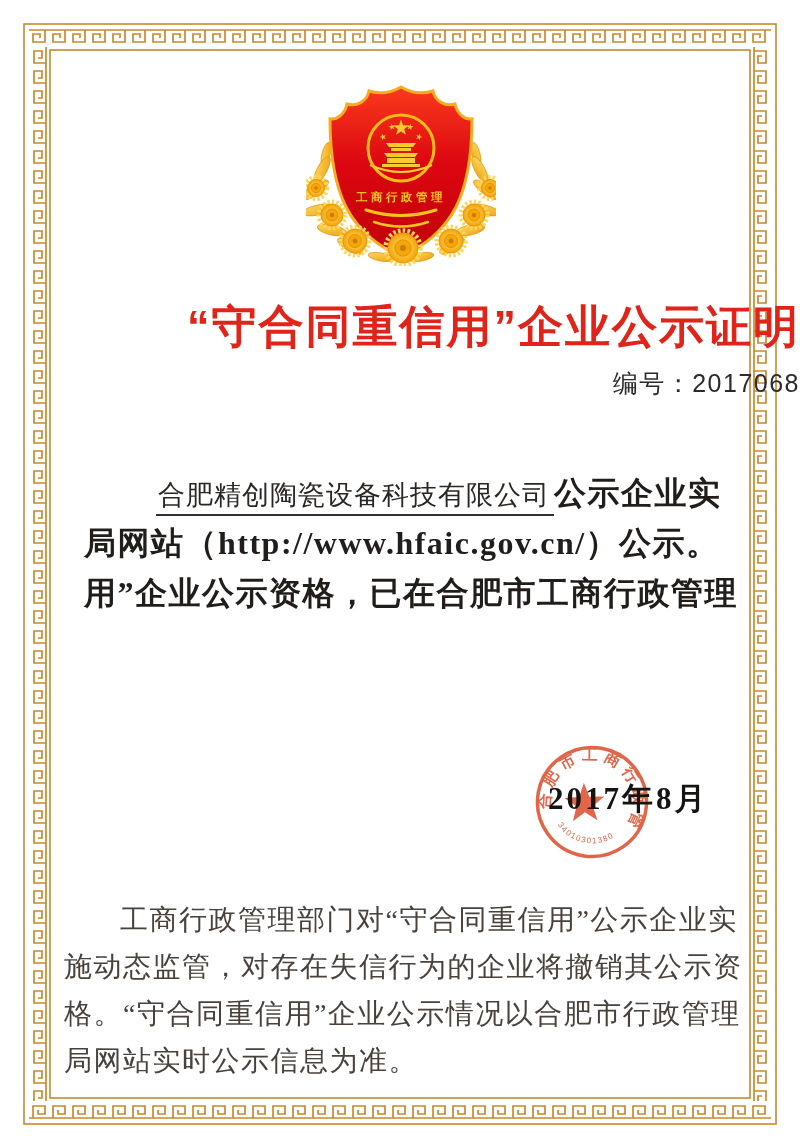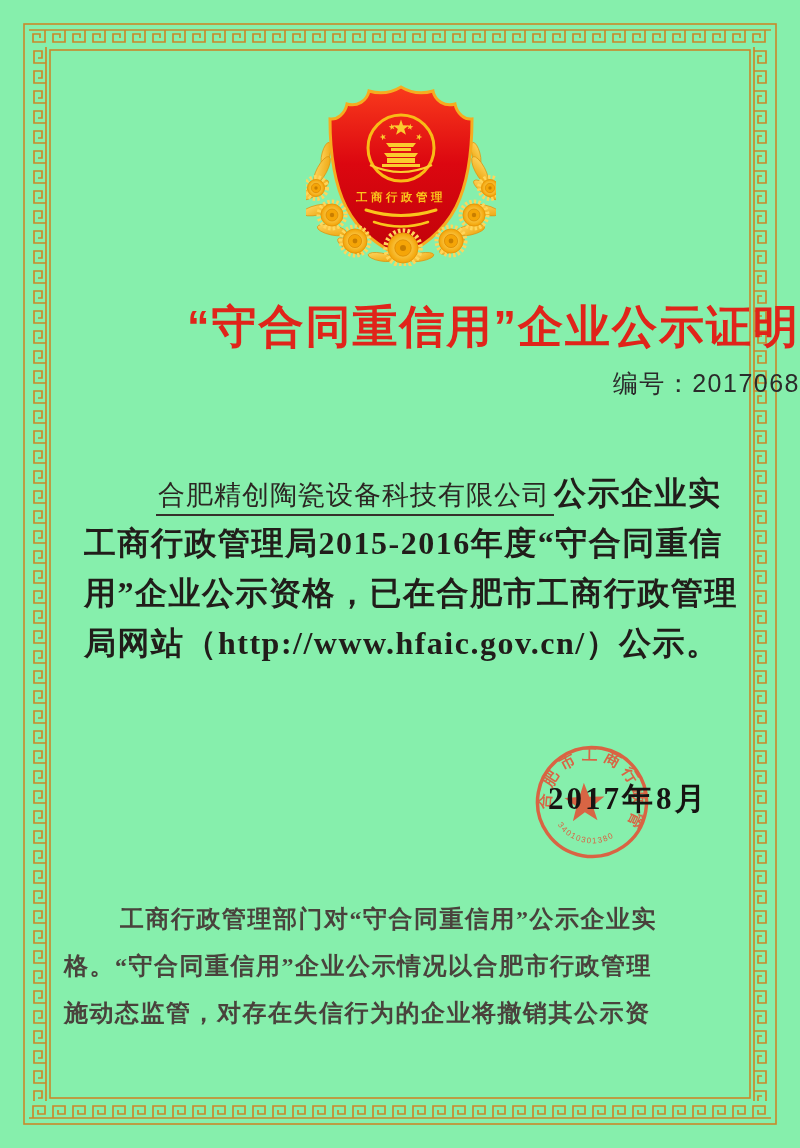--- a/index.html
+++ b/index.html
@@ -1,17 +1,17 @@
 <!DOCTYPE html>
 <html><head>
 <meta charset="utf-8">
 <style>
   html,body{margin:0;padding:0;background:#e8e8e8;}
   .page{
-    position:relative;width:800px;height:1148px;background:#86efac;
+    position:relative;width:800px;height:1148px;background:#ffffff;
     overflow:hidden;font-family:"Liberation Serif","DejaVu Serif",serif;
   }
   .abs{position:absolute;}
   
   .border-svg{position:absolute;left:0;top:0;width:800px;height:1148px;z-index:1;}
   
   .emblem-svg{position:absolute;left:306px;top:84px;width:190px;height:182px;z-index:2;}
   
   .title{
     left:0;top:297px;width:100%;text-align:right;z-index:5;
@@ -38,21 +38,21 @@
   
   .seal-svg{position:absolute;left:518px;top:728px;width:148px;height:148px;z-index:3;opacity:.93;}
   .issue-date{
     left:548px;top:778px;z-index:4;white-space:nowrap;
     font-size:31px;font-weight:bold;letter-spacing:3px;color:#161412;
   }
   
   .notice-block{left:64px;top:896px;width:676px;z-index:5;}
   .notice-line{
     height:47px;line-height:47px;white-space:nowrap;
-    font-size:24px;font-weight:700;letter-spacing:1.5px;color:#49423C;
+    font-size:28px;font-weight:400;letter-spacing:1.5px;color:#49423C;
   }
   .notice-line.first{padding-left:56px;}
 </style>
 </head>
 <body>
 
 <div class="page">
 
   <svg class="border-svg" viewBox="0 0 800 1148" xmlns="http://www.w3.org/2000/svg">
     <defs>
@@ -183,23 +183,22 @@
   </svg>
 
   <div class="abs title">“守合同重信用”企业公示证明</div>
 
   <div class="abs serial">编号：2017068</div>
 
   <div class="abs body-block">
     <div class="body-line first">
       <span class="company">合肥精创陶瓷设备科技有限公司</span><span>公示企业实</span>
     </div>
-    <div class="body-line">工商行政管理局2015-2016年度“守合同重信</div>
+    <div class="body-line">局网站（http://www.hfaic.gov.cn/）公示。</div>
     <div class="body-line">用”企业公示资格，已在合肥市工商行政管理</div>
-    <div class="body-line">局网站（http://www.hfaic.gov.cn/）公示。</div>
   </div>
 
   <svg class="seal-svg" viewBox="-74 -74 148 148" xmlns="http://www.w3.org/2000/svg">
     <g transform="rotate(10)" fill="#DF5B3D">
       <circle r="54.5" fill="none" stroke="#E05A3C" stroke-width="3.5"></circle>
       <polygon transform="translate(-7,3) rotate(-12)" points="0,-21 5,-6.9 20,-6.5 8.1,2.6 12.3,17 0,8.5 -12.3,17 -8.1,2.6 -20,-6.5 -5,-6.9"></polygon>
       <path id="sealRingPath" d="M -39.5,14.4 A 42,42 0 1 1 39.5,14.4" fill="none"></path>
       <path id="sealCodePath" d="M -30,28.5 A 41.5,41.5 0 0 0 30,28.5" fill="none"></path>
       <text font-size="15.5" font-weight="bold" letter-spacing="5.5" fill="#DF5B3D" font-family="Liberation Serif, DejaVu Serif, serif">
         <textPath href="#sealRingPath">合肥市工商行政管理局</textPath>
@@ -207,17 +206,18 @@
       <text font-size="8" letter-spacing="1.4" fill="#DF5B3D" font-family="Liberation Sans, DejaVu Sans, sans-serif">
         <textPath href="#sealCodePath">3401030138021</textPath>
       </text>
     </g>
   </svg>
 
   <div class="abs issue-date">2017年8月</div>
 
   <div class="abs notice-block">
     <div class="notice-line first">工商行政管理部门对“守合同重信用”公示企业实</div>
+    <div class="notice-line">施动态监管，对存在失信行为的企业将撤销其公示资</div>
     <div class="notice-line">格。“守合同重信用”企业公示情况以合肥市行政管理</div>
-    <div class="notice-line">施动态监管，对存在失信行为的企业将撤销其公示资</div>
+    <div class="notice-line">局网站实时公示信息为准。</div>
   </div>
 
 </div>
 
 </body></html>

